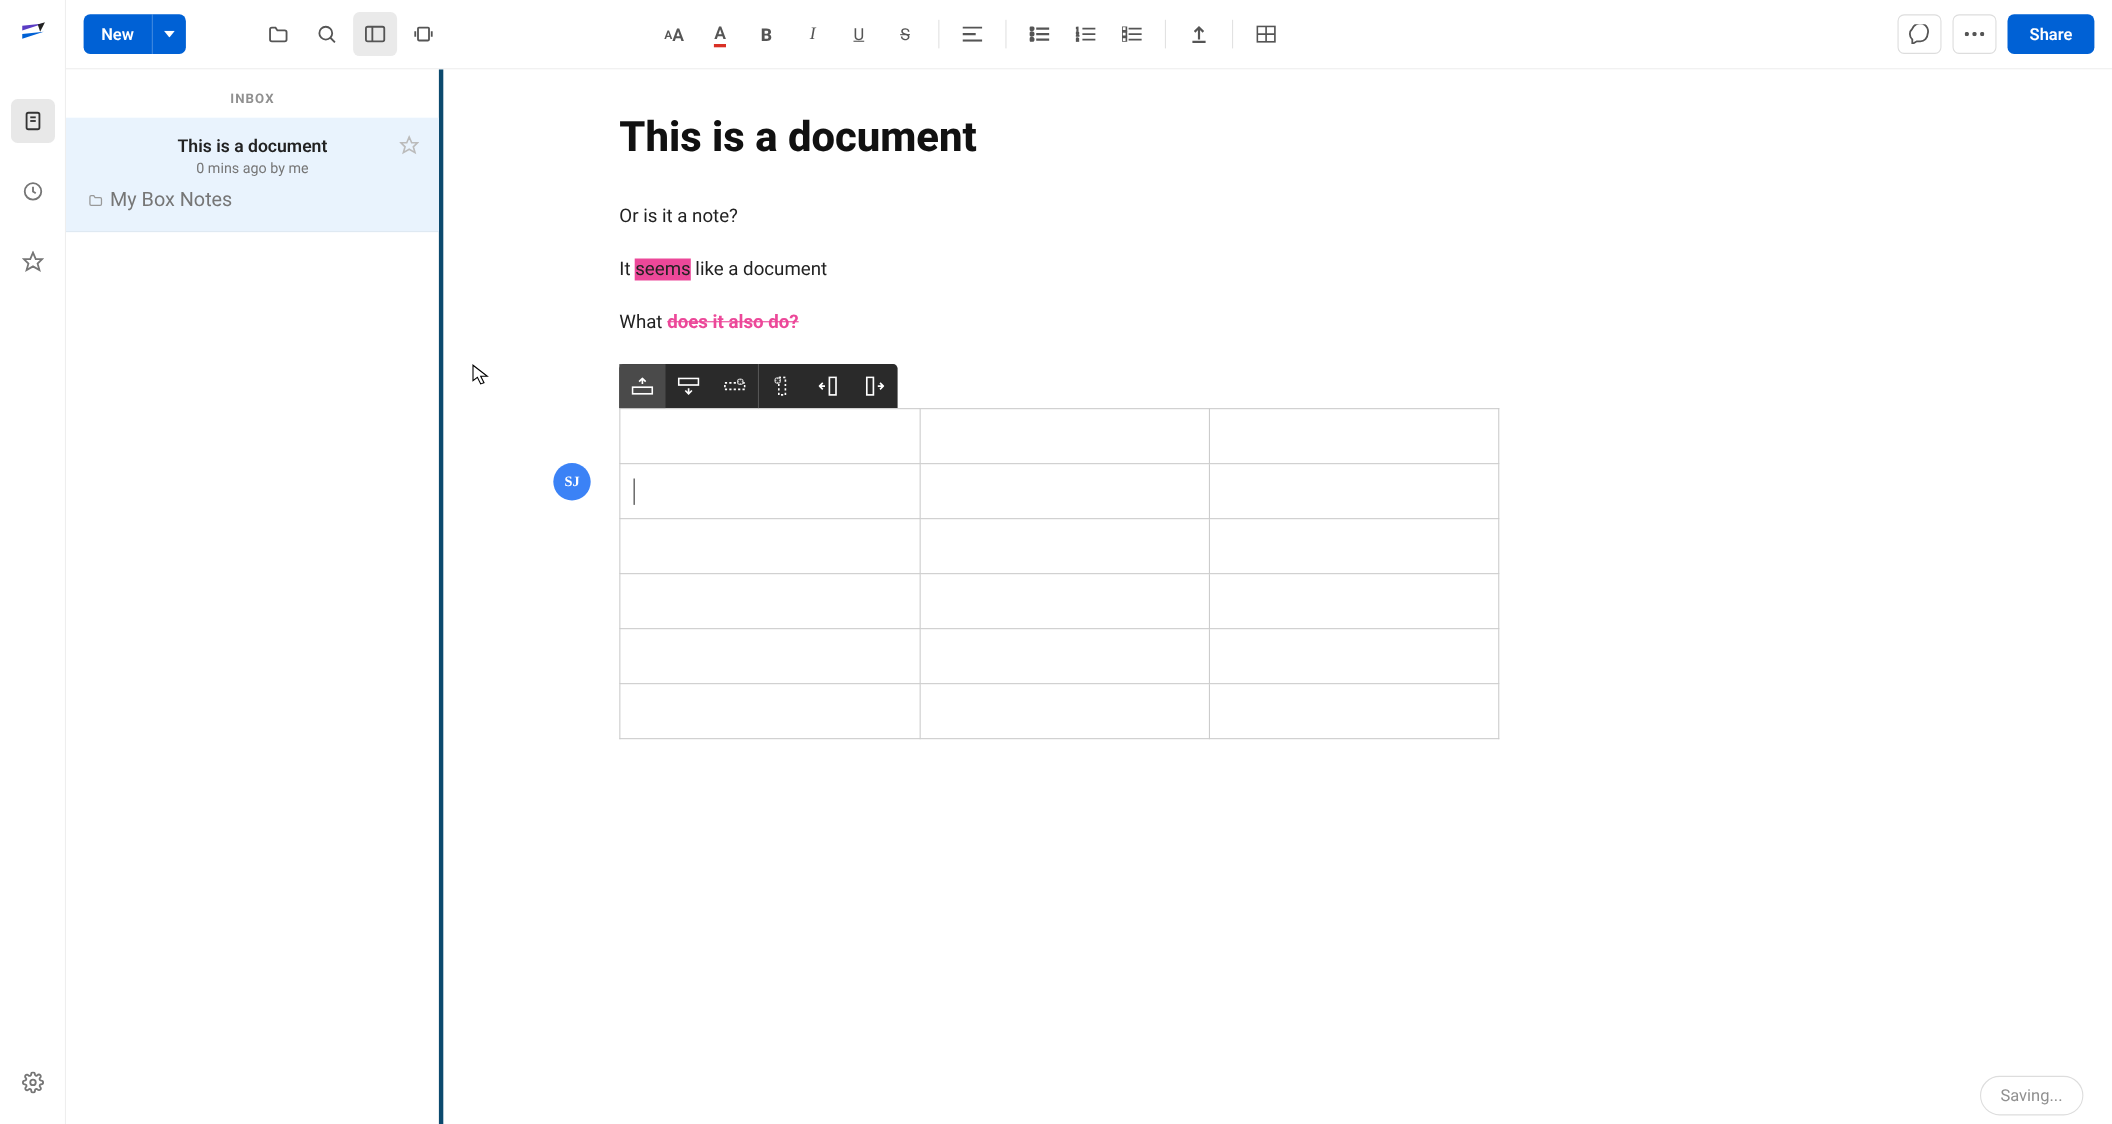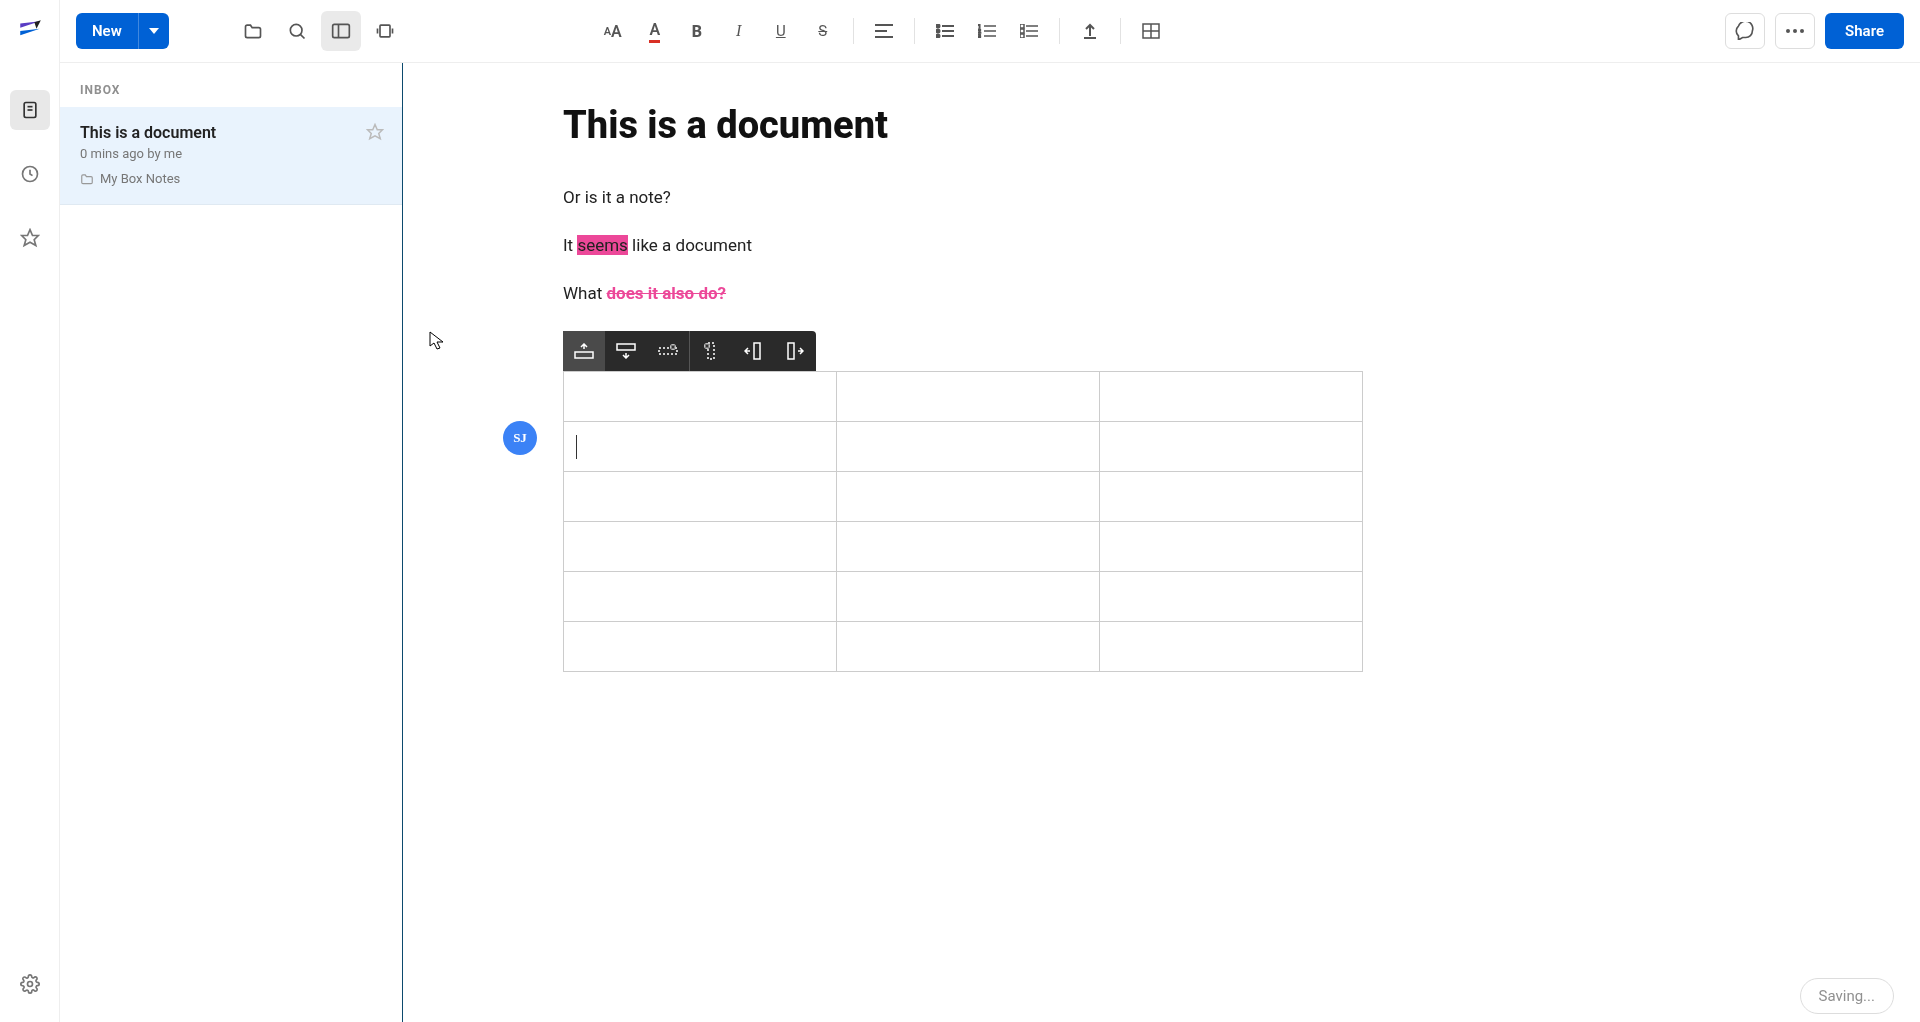--- a/index.html
+++ b/index.html
@@ -28,26 +28,26 @@
 .tb-flex { flex: 1; }
 .tb-group { display: flex; align-items: center; gap: 2px; }
 .tb-right { display: flex; align-items: center; gap: 10px; padding-left: 36px; }
 .icon-btn { width: 40px; height: 36px; border: 1px solid #ddd; border-radius: 6px; display: flex; align-items: center; justify-content: center; color: #555; cursor: pointer; }
 .share-btn { background: #0061d5; color: #fff; padding: 0 20px; height: 36px; border-radius: 6px; font-weight: 600; font-size: 15px; display: flex; align-items: center; cursor: pointer; }
 
 
 .content { flex: 1; display: flex; overflow: hidden; position: relative; }
 
 
-.sidebar { width: 343px; border-right: 1px solid #0c4a6e; display: flex; flex-direction: column; }
+.sidebar { width: 343px; border-right: 4px solid #0c4a6e; display: flex; flex-direction: column; text-align: center; }
 .sb-header { padding: 20px 20px 10px; color: #909090; font-size: 12px; font-weight: 700; letter-spacing: 1px; }
 .note-card { background: #e9f3fd; padding: 16px 20px 18px; border-bottom: 1px solid #dfe9f2; position: relative; cursor: pointer; }
 .note-title { font-size: 16px; font-weight: 600; color: #222; margin-bottom: 4px; }
 .note-meta { font-size: 13px; color: #767676; margin-bottom: 10px; }
-.note-folder { font-size: 13px; color: #767676; display: flex; align-items: center; gap: 6px; }
+.note-folder { font-size: 18px; color: #767676; display: flex; align-items: center; gap: 6px; }
 .note-star { position: absolute; top: 16px; right: 18px; color: #bbb; }
 
 
 .editor { flex: 1; overflow: auto; padding: 40px 60px; position: relative; }
 .editor-inner { max-width: 840px; margin-left: 100px; }
 .doc-title { font-size: 38px; font-weight: 800; margin-bottom: 40px; color: #111; }
 .doc-para { font-size: 17px; margin-bottom: 28px; color: #222; }
 .hl { background: #ec4899; }
 .bold { font-weight: 400; }
 .green-st { color: #ec4899; font-weight: 700; text-decoration: line-through; }

